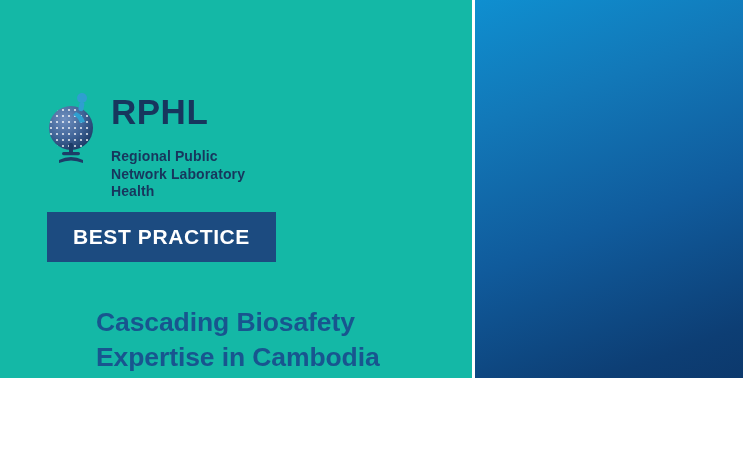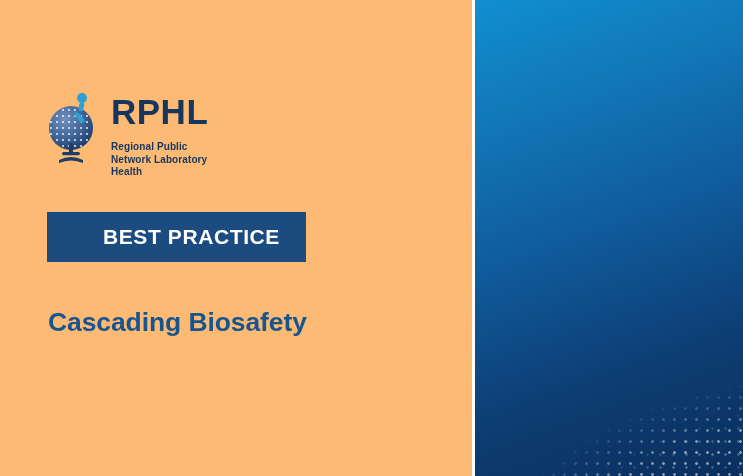--- a/index.html
+++ b/index.html
@@ -6,23 +6,23 @@
     margin: 0;
     padding: 0;
     background: #ffffff;
   }
   body {
     font-family: "Liberation Sans", sans-serif;
   }
   .slide {
     position: relative;
     width: 743px;
-    height: 476px;
+    height: 378px;
     overflow: hidden;
-    background: #fdba74;
+    background: #14b8a6;
   }
 
   
   .right-panel {
     position: absolute;
     top: 0;
     right: 0;
     width: 268px;
     height: 476px;
     background: linear-gradient(160deg, #0f8fd0 0%, #1278b8 22%, #105b9c 48%, #0d3e74 74%, #0b2f5e 100%);
@@ -90,22 +90,22 @@
   }
   .logo-acronym {
     font-family: "Liberation Sans", sans-serif;
     font-size: 35px;
     font-weight: bold;
     letter-spacing: 0.5px;
     color: #17365d;
     line-height: 1;
   }
   .logo-sub {
-    margin-top: 12px;
-    font-size: 10px;
+    margin-top: 19px;
+    font-size: 14px;
     font-weight: bold;
     color: #17365d;
     line-height: 1.25;
     letter-spacing: 0.1px;
   }
 
   
   .badge {
     position: absolute;
     left: 47px;
@@ -113,36 +113,35 @@
     width: 229px;
     height: 50px;
     background: #1c4b80;
     display: flex;
     align-items: center;
     justify-content: center;
     color: #ffffff;
     font-size: 21px;
     font-weight: bold;
     letter-spacing: 0.6px;
-    padding-left: 30px;
   }
 
   
   .title {
     position: absolute;
     left: 48px;
     top: 305px;
     width: 390px;
     font-size: 26.5px;
     font-weight: bold;
     color: #18558f;
     line-height: 1.33;
     letter-spacing: -0.1px;
   }
-  .title .line { display: block; }
+  .title .line { display: block; margin-left: 48px; }
 </style>
 </head>
 <body>
 
 <div class="slide">
 
   <div class="right-panel">
     <div class="dot-arc"></div>
     <div class="dot-arc2"></div>
   </div>
@@ -243,16 +242,17 @@
         </div>
       </div>
     </div>
 
     <div class="badge">
       <span>BEST PRACTICE</span>
     </div>
 
     <div class="title">
       <span class="line">Cascading Biosafety</span>
+      <span class="line">Expertise in Cambodia</span>
     </div>
 
   </div>
 </div>
 
 </body></html>

